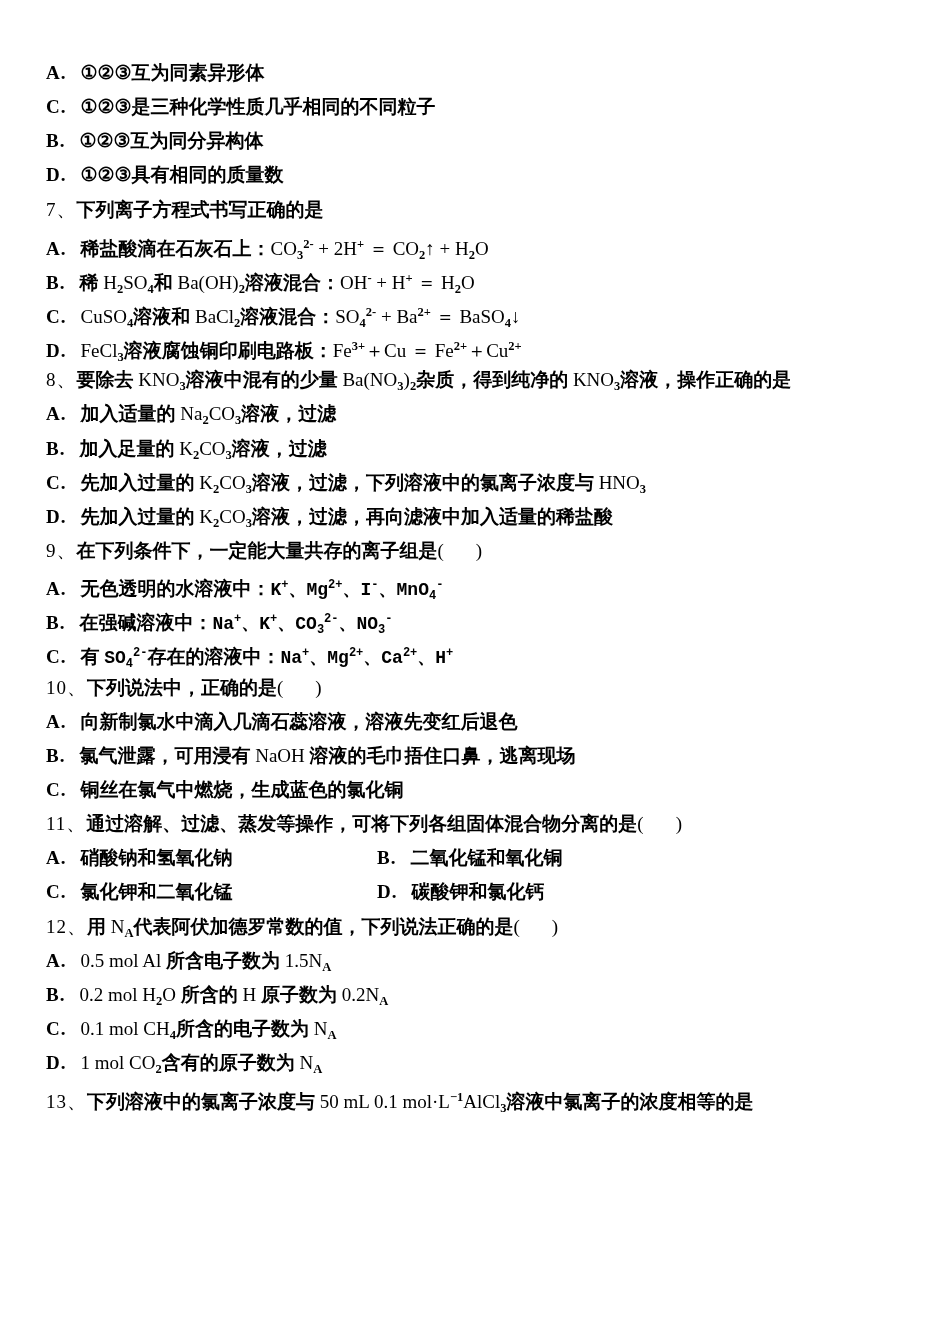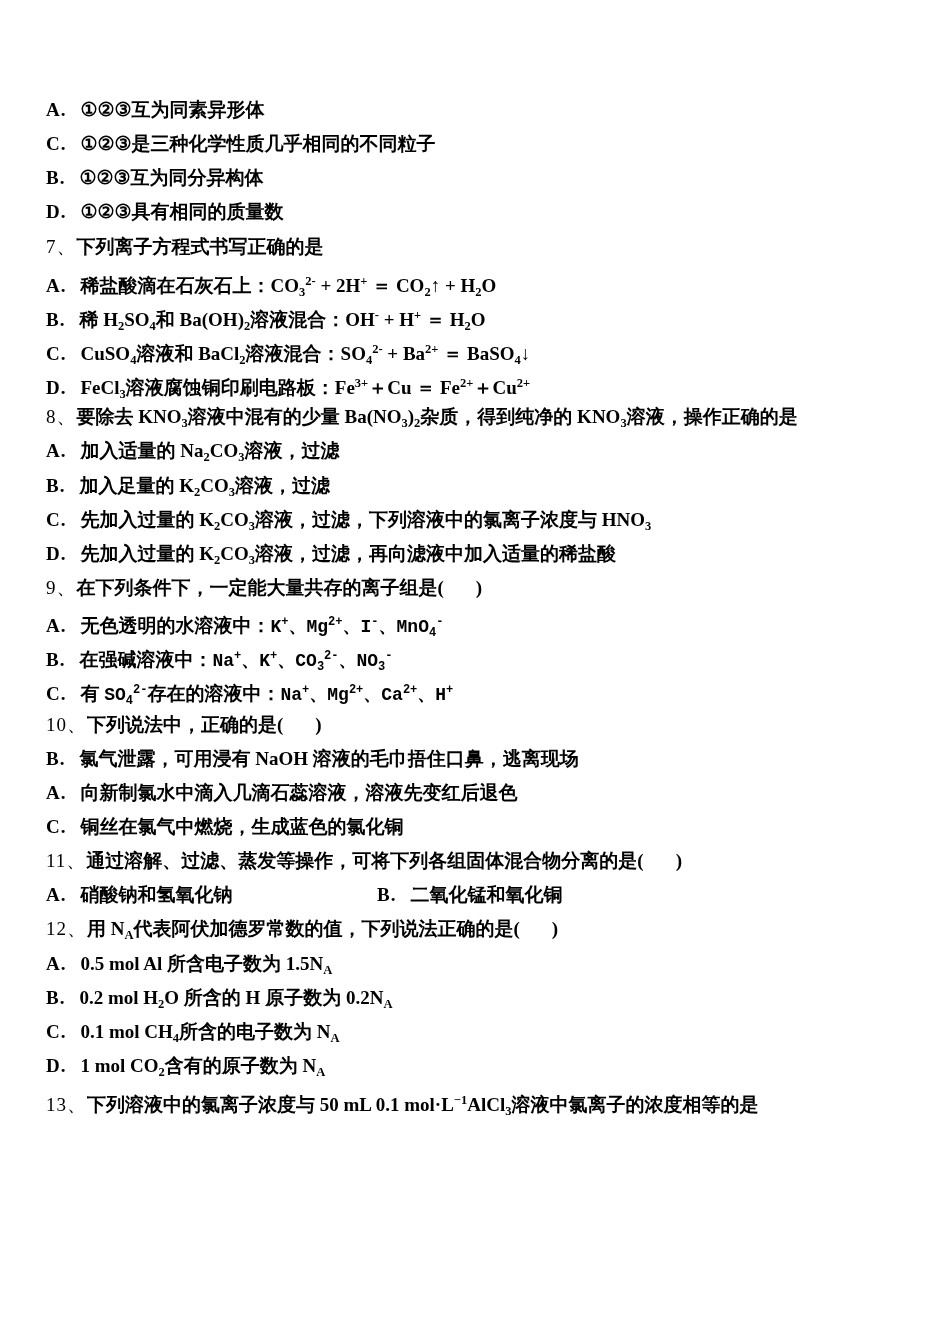--- a/index.html
+++ b/index.html
@@ -1,25 +1,25 @@
 <!DOCTYPE html>
 <html><head>
 <meta charset="utf-8">
 <style>
   html,body{margin:0;padding:0;}
   body{
     width:950px;height:1344px;background:#ffffff;color:#000000;
     font-family:"Liberation Serif","DejaVu Serif",serif;
   }
   .page{position:relative;width:950px;height:1344px;background:#ffffff;overflow:hidden;}
-  .content{padding:93px 30px 0 46px;}
+  .content{padding:56px 30px 0 46px;}
   .line{height:34.15px;line-height:34.15px;font-size:19px;white-space:nowrap;}
   .zh{font-weight:700;}
   .num{font-weight:400;letter-spacing:1px;}
-  .f{font-weight:700;}
+  .f{font-weight:400;}
   .lbl{font-weight:700;margin-right:14px;letter-spacing:1px;}
   .sub{font-weight:700;font-size:12.5px;vertical-align:-4px;}
   .sup{font-weight:700;font-size:12.5px;vertical-align:7px;}
   .m{font-family:"Liberation Mono","DejaVu Sans Mono",monospace;font-weight:700;font-size:18px;}
   .msub{font-family:"Liberation Mono","DejaVu Sans Mono",monospace;font-weight:700;font-size:12px;vertical-align:-4px;}
   .msup{font-family:"Liberation Mono","DejaVu Sans Mono",monospace;font-weight:700;font-size:12px;vertical-align:7px;}
   .gap{display:inline-block;width:32px;}
   .col{display:inline-block;}
 </style>
 </head>
@@ -39,25 +39,26 @@
       <div class="line"><span class="num">8、</span><span class="zh">要除去 </span><span class="f">KNO</span><span class="sub">3</span><span class="zh">溶液中混有的少量 </span><span class="f">Ba(NO</span><span class="sub">3</span><span class="f">)</span><span class="sub">2</span><span class="zh">杂质，得到纯净的 </span><span class="f">KNO</span><span class="sub">3</span><span class="zh">溶液，操作正确的是</span></div>
       <div class="line"><span class="lbl">A.</span><span class="zh">加入适量的 </span><span class="f">Na</span><span class="sub">2</span><span class="f">CO</span><span class="sub">3</span><span class="zh">溶液，过滤</span></div>
       <div class="line"><span class="lbl">B.</span><span class="zh">加入足量的 </span><span class="f">K</span><span class="sub">2</span><span class="f">CO</span><span class="sub">3</span><span class="zh">溶液，过滤</span></div>
       <div class="line"><span class="lbl">C.</span><span class="zh">先加入过量的 </span><span class="f">K</span><span class="sub">2</span><span class="f">CO</span><span class="sub">3</span><span class="zh">溶液，过滤，下列溶液中的氯离子浓度与 </span><span class="f">HNO</span><span class="sub">3</span></div>
       <div class="line"><span class="lbl">D.</span><span class="zh">先加入过量的 </span><span class="f">K</span><span class="sub">2</span><span class="f">CO</span><span class="sub">3</span><span class="zh">溶液，过滤，再向滤液中加入适量的稀盐酸</span></div>
       <div class="line"><span class="num">9、</span><span class="zh">在下列条件下，一定能大量共存的离子组是</span><span class="f">(</span><span class="gap"></span><span class="f">)</span></div>
       <div class="line"><span class="lbl">A.</span><span class="zh">无色透明的水溶液中：</span><span class="m">K</span><span class="msup">+</span><span class="m">、Mg</span><span class="msup">2+</span><span class="m">、I</span><span class="msup">-</span><span class="m">、MnO</span><span class="msub">4</span><span class="msup">-</span></div>
       <div class="line"><span class="lbl">B.</span><span class="zh">在强碱溶液中：</span><span class="m">Na</span><span class="msup">+</span><span class="m">、K</span><span class="msup">+</span><span class="m">、CO</span><span class="msub">3</span><span class="msup">2-</span><span class="m">、NO</span><span class="msub">3</span><span class="msup">-</span></div>
       <div class="line"><span class="lbl">C.</span><span class="zh">有 </span><span class="m">SO</span><span class="msub">4</span><span class="msup">2-</span><span class="zh">存在的溶液中：</span><span class="m">Na</span><span class="msup">+</span><span class="m">、Mg</span><span class="msup">2+</span><span class="m">、Ca</span><span class="msup">2+</span><span class="m">、H</span><span class="msup">+</span></div>
       <div class="line"><span class="num">10、</span><span class="zh">下列说法中，正确的是</span><span class="f">(</span><span class="gap"></span><span class="f">)</span></div>
+      <div class="line"><span class="lbl">A.</span><span class="zh">向新制氯水中滴入几滴石蕊溶液，溶液先变红后退色</span></div>
       <div class="line"><span class="lbl">B.</span><span class="zh">氯气泄露，可用浸有 </span><span class="f">NaOH </span><span class="zh">溶液的毛巾捂住口鼻，逃离现场</span></div>
-      <div class="line"><span class="lbl">A.</span><span class="zh">向新制氯水中滴入几滴石蕊溶液，溶液先变红后退色</span></div>
       <div class="line"><span class="lbl">C.</span><span class="zh">铜丝在氯气中燃烧，生成蓝色的氯化铜</span></div>
       <div class="line"><span class="num">11、</span><span class="zh">通过溶解、过滤、蒸发等操作，可将下列各组固体混合物分离的是</span><span class="f">(</span><span class="gap"></span><span class="f">)</span></div>
       <div class="line"><span class="col" style="width: 331px;"><span class="lbl">A.</span><span class="zh">硝酸钠和氢氧化钠</span></span><span class="col"><span class="lbl">B.</span><span class="zh">二氧化锰和氧化铜</span></span></div>
+      <div class="line"><span class="col" style="width: 331px;"><span class="lbl">C.</span><span class="zh">氯化钾和二氧化锰</span></span><span class="col"><span class="lbl">D.</span><span class="zh">碳酸钾和氯化钙</span></span></div>
       <div class="line"><span class="num">12、</span><span class="zh">用 </span><span class="f">N</span><span class="sub">A</span><span class="zh">代表阿伏加德罗常数的值，下列说法正确的是</span><span class="f">(</span><span class="gap"></span><span class="f">)</span></div>
       <div class="line"><span class="lbl">A.</span><span class="f">0.5 mol Al </span><span class="zh">所含电子数为 </span><span class="f">1.5N</span><span class="sub">A</span></div>
       <div class="line"><span class="lbl">B.</span><span class="f">0.2 mol H</span><span class="sub">2</span><span class="f">O </span><span class="zh">所含的 </span><span class="f">H </span><span class="zh">原子数为 </span><span class="f">0.2N</span><span class="sub">A</span></div>
       <div class="line"><span class="lbl">C.</span><span class="f">0.1 mol CH</span><span class="sub">4</span><span class="zh">所含的电子数为 </span><span class="f">N</span><span class="sub">A</span></div>
       <div class="line"><span class="lbl">D.</span><span class="f">1 mol CO</span><span class="sub">2</span><span class="zh">含有的原子数为 </span><span class="f">N</span><span class="sub">A</span></div>
       <div class="line"><span class="num">13、</span><span class="zh">下列溶液中的氯离子浓度与 </span><span class="f">50 mL 0.1 mol·L</span><span class="sup">−1</span><span class="f">AlCl</span><span class="sub">3</span><span class="zh">溶液中氯离子的浓度相等的是</span></div>
     </div>
 </div>
 
 </body></html>

